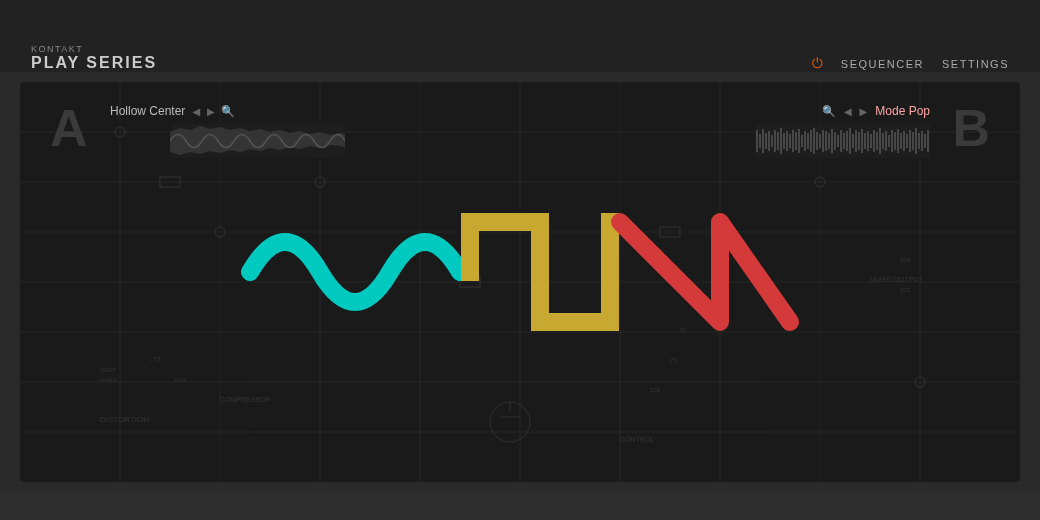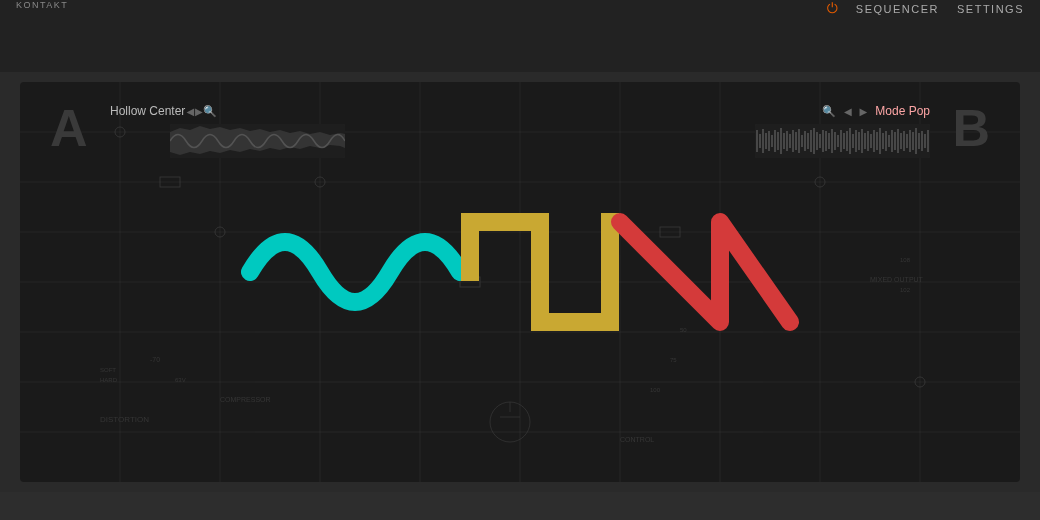--- a/index.html
+++ b/index.html
@@ -9,23 +9,23 @@
       background: #2a2a2a;
       font-family: Arial, sans-serif;
       overflow: hidden;
     }
 
     
     .top-bar {
       background: #222222;
       height: 72px;
       display: flex;
-      align-items: flex-start;
+      align-items: flex-end;
       justify-content: space-between;
-      padding: 0 16px;
+      padding: 0 31px;
     }
     .brand-logo {
       display: flex;
       flex-direction: column;
     }
     .brand-kontakt {
       font-size: 9px;
       color: #888;
       letter-spacing: 1.5px;
       text-transform: uppercase;
@@ -107,20 +107,21 @@
       width: 580px;
       height: 160px;
     }
   </style>
 </head>
 <body>
 
 <div class="top-bar">
   <div class="brand-logo">
     <span class="brand-kontakt">KONTAKT</span>
+    <span class="brand-play-series">PLAY SERIES</span>
   </div>
   <div class="top-right">
     <span class="power-icon">⏻</span>
     <span class="top-nav-btn">SEQUENCER</span>
     <span class="top-nav-btn">SETTINGS</span>
   </div>
 </div>
 
 <div class="main-area">
 
@@ -172,21 +173,21 @@
     <text x="650" y="280" font-size="6" fill="#aaa">75</text>
     <text x="660" y="250" font-size="6" fill="#aaa">50</text>
     <text x="880" y="180" font-size="6" fill="#aaa">108</text>
     <text x="880" y="210" font-size="6" fill="#aaa">102</text>
   </svg>
 
   <div style="position:absolute; top:20px; left:30px;">
     <span style="font-size:52px; color:#3a3a3a; font-weight:bold; line-height:1;">A</span>
   </div>
   <div style="position:absolute; top:22px; left:90px; display:flex; flex-direction:column; gap:6px;">
-    <div style="display:flex; align-items:center; gap:1px;">
+    <div style="display:flex; align-items:center; gap:7px;">
       <span style="color:#bbb; font-size:12px;">Hollow Center</span>
       <span style="color:#666; font-size:10px;">◀</span>
       <span style="color:#666; font-size:10px;">▶</span>
       <span style="color:#666; font-size:11px;">🔍</span>
     </div>
     <div class="waveform-thumb" style="width:175px; height:34px; background:#2a2a2a; border-radius:2px; overflow:hidden;">
       <svg width="175" height="34" viewBox="0 0 175 34">
         <rect width="175" height="34" fill="#1e1e1e"></rect>
 
         <path d="M0,17 Q8,4 16,17 Q24,30 32,17 Q40,4 48,17 Q56,30 64,17 Q72,4 80,17 Q88,30 96,17 Q104,4 112,17 Q120,30 128,17 Q136,4 144,17 Q152,30 160,17 Q168,4 175,17" stroke="#777" stroke-width="1.5" fill="none" opacity="0.6"></path>

